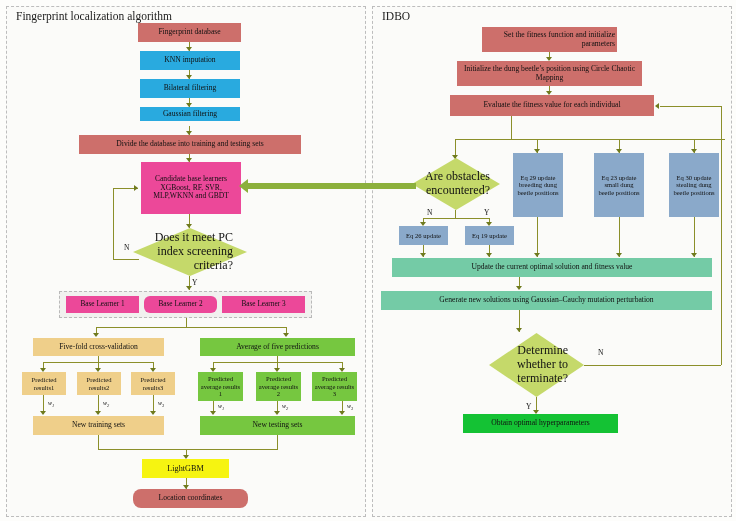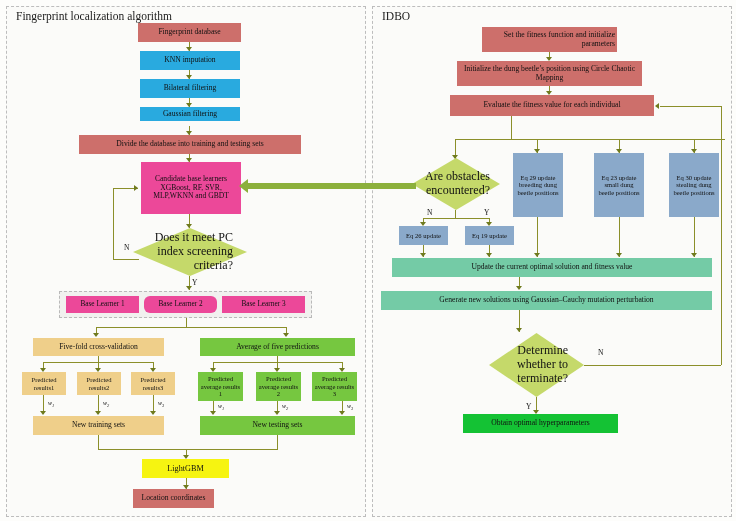--- a/index.html
+++ b/index.html
@@ -175,21 +175,21 @@
   <div class="ln lnv" style="left:98px;top:435px;height:14px;"></div>
   <div class="ln lnv" style="left:277px;top:435px;height:14px;"></div>
   <div class="ln lnh" style="left:98px;top:449px;width:180px;"></div>
   <div class="ln lnv" style="left:186px;top:449px;height:9px;"></div>
   <div class="arw arw-d" style="left:183px;top:455px;"></div>
 
   <div class="node yellow" style="left:142px;top:459px;width:87px;height:19px;font-size:8.2px;">LightGBM</div>
   <div class="ln lnv" style="left:186px;top:478px;height:11px;"></div>
   <div class="arw arw-d" style="left:183px;top:485px;"></div>
 
-  <div class="node red" style="left:133px;top:489px;width:81px;height:19px;">Location coordinates</div>
+  <div class="node red" style="left:133px;top:489px;width:115px;height:19px;border-radius:8px;">Location coordinates</div>
 
   <div class="panel" style="left:372px;top:6px;width:358px;height:509px;"></div>
   <div class="panel-title" style="left:382px;top:10px;">IDBO</div>
 
   <div class="node red" style="left:482px;top:27px;width:135px;height:25px;text-align:right;">Set the fitness function and initialize parameters</div>
   <div class="ln lnv" style="left:549px;top:52px;height:8px;"></div>
   <div class="arw arw-d" style="left:546px;top:57px;"></div>
 
   <div class="node red" style="left:457px;top:61px;width:185px;height:25px;">Initialize the dung beetle’s position using Circle Chaotic Mapping</div>
   <div class="ln lnv" style="left:549px;top:86px;height:8px;"></div>

